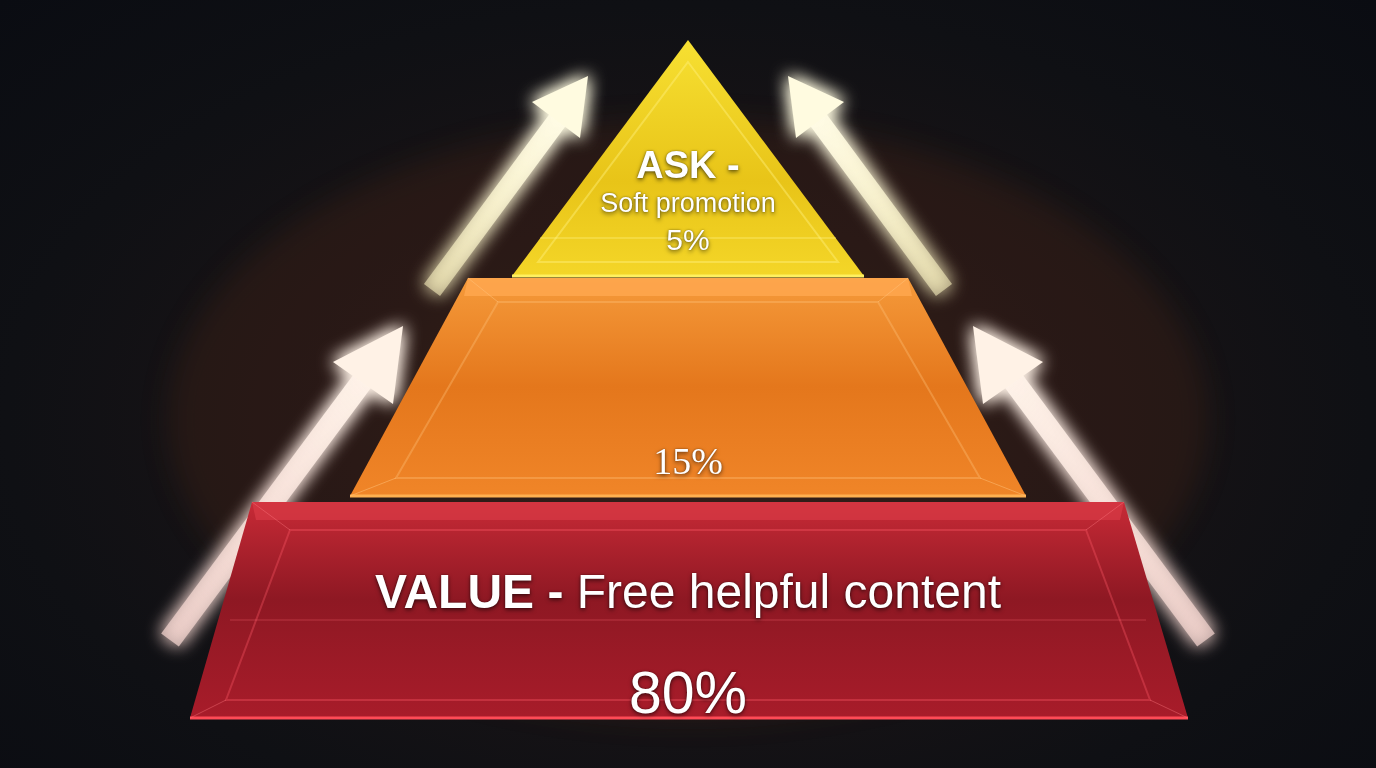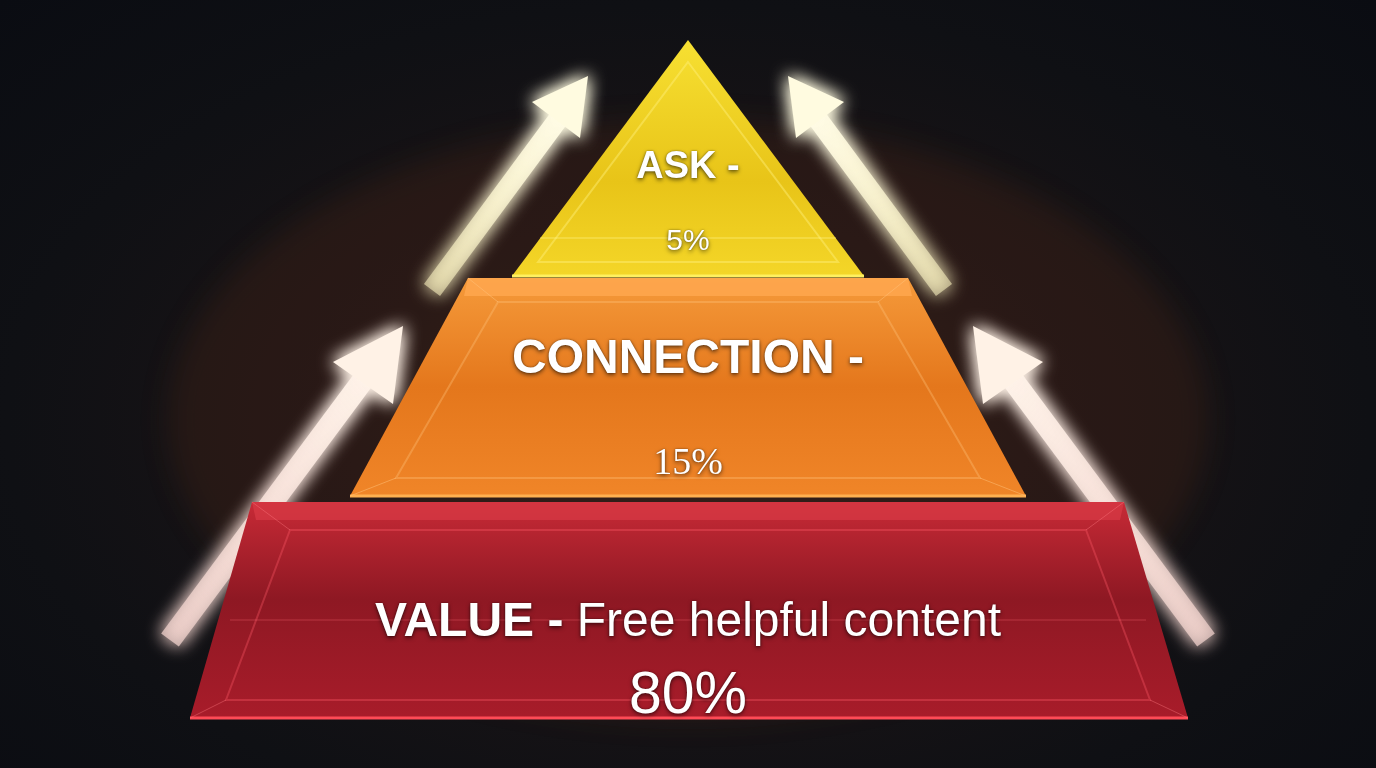--- a/index.html
+++ b/index.html
@@ -15,21 +15,21 @@
     text-shadow: 0 2px 4px rgba(0,0,0,0.55), 0 0 2px rgba(0,0,0,0.4);
     line-height: 1; white-space: nowrap;
   }
   .b { font-weight: 700; }
   .t-ask-title { top: 146px; font-size: 38px; }
   .t-ask-sub   { top: 190px; font-size: 27px; }
   .t-ask-pct   { top: 225px; font-size: 30px; }
   .t-con-title { top: 333px; font-size: 48px; }
   .t-con-sub   { top: 388px; font-size: 40px; }
   .t-con-pct   { top: 442px; font-size: 38px; font-family: Liberation Serif, serif; }
-  .t-val-line  { top: 596px; font-size: 48px; }
+  .t-val-line  { top: 568px; font-size: 48px; }
   .t-val-pct   { top: 664px; font-size: 59px; }
   .val-sub { font-weight: 400; }
 </style>
 </head>
 <body>
 
 <div class="stage">
   <svg class="art" width="1376" height="768" viewBox="0 0 1376 768">
     <defs>
       <filter id="glow" x="-50%" y="-50%" width="200%" height="200%">
@@ -120,23 +120,23 @@
 
     <g>
       <polygon points="688,40 864,276 512,276" fill="url(#gAsk)"></polygon>
       <polygon points="688,62 838,262 538,262" fill="none" stroke="#fff07a" stroke-opacity="0.45" stroke-width="2"></polygon>
       <line x1="512" y1="276" x2="864" y2="276" stroke="#fff060" stroke-width="3"></line>
       <line x1="540" y1="238" x2="836" y2="238" stroke="#fff48a" stroke-opacity="0.3" stroke-width="2"></line>
     </g>
   </svg>
 
   <div class="label b t-ask-title">ASK -</div>
+  <div class="label t-ask-sub">Soft promotion</div>
   <div class="label t-ask-pct">5%</div>
 
-  <div class="label b t-con-title">CONNECTION -</div>
   <div class="label t-con-pct">15%</div>
 
   <div class="label t-val-line">
     <span class="b">VALUE -</span>
     <span class="val-sub">Free helpful content</span>
   </div>
   <div class="label t-val-pct">80%</div>
 </div>
 
 </body></html>

